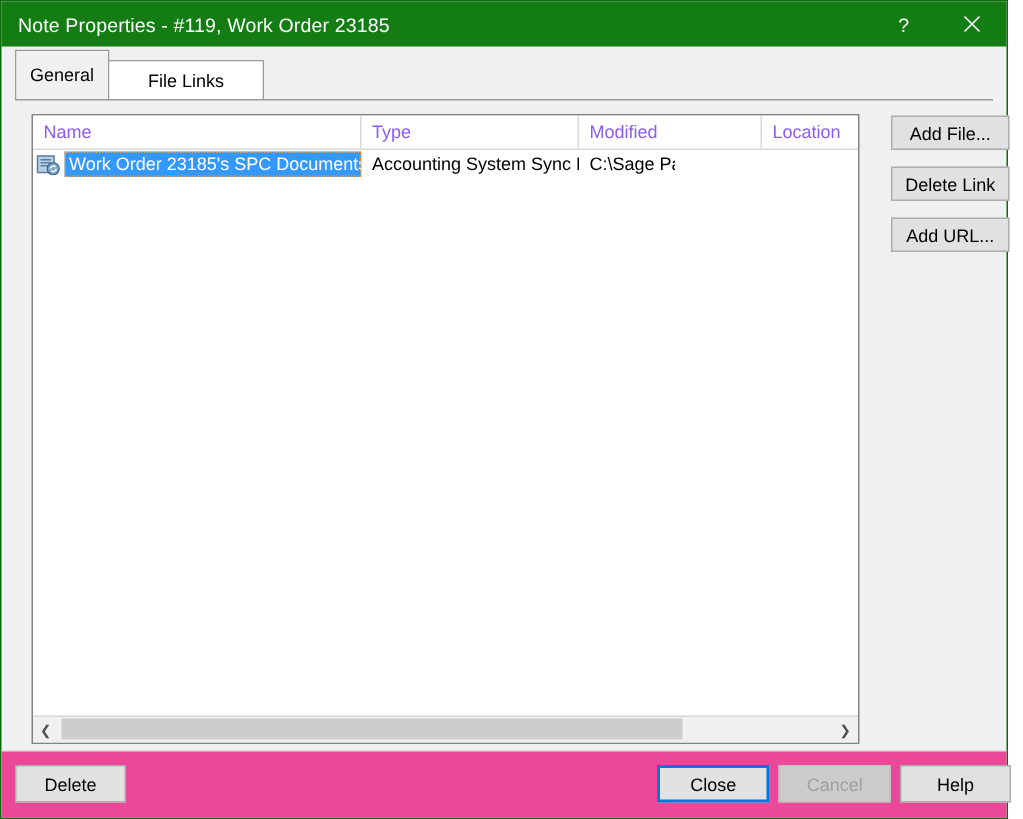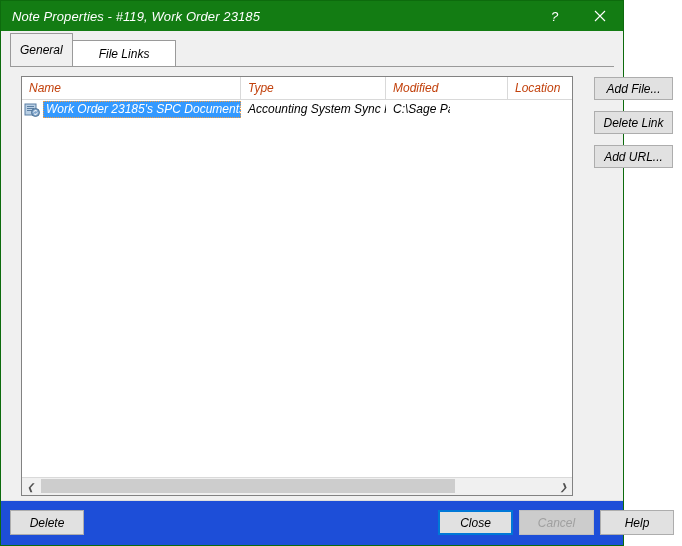--- a/index.html
+++ b/index.html
@@ -11,28 +11,27 @@
     width: 682px;
     height: 546px;
     font-family: "Liberation Sans", sans-serif;
     overflow: hidden;
   }
 
   
   .window {
     position: absolute;
     left: 0; top: 0;
-    width: 624px;
+    width: 672px;
     height: 546px;
     box-sizing: border-box;
     border: 1px solid #0d6b0d;
     background: #f0f0f0;
     display: flex;
     flex-direction: column;
-    font-style: italic;
   }
 
   
   .titlebar {
     height: 30px;
     background: #137c13;
     display: flex;
     align-items: center;
     flex: none;
     position: relative;
@@ -124,21 +123,21 @@
     position: relative;
     height: 22px;
     background: #ffffff;
     border-bottom: 1px solid #d9d9d9;
     display: flex;
   }
   .lv-col {
     position: relative;
     box-sizing: border-box;
     font-size: 12px;
-    color: #c2410c;
+    color: #8b5cf6;
     display: flex;
     align-items: center;
     padding-left: 7px;
     border-right: 1px solid #d9d9d9;
     white-space: nowrap;
     overflow: hidden;
     cursor: default;
   }
   .lv-col:last-child { border-right: none; }
 
@@ -249,21 +248,21 @@
     width: 79px;
     height: 23px;
     margin-bottom: 11px;
   }
 
   
   .footer {
     position: relative;
     flex: none;
     height: 44px;
-    background: #1d4ed8;
+    background: #ec4899;
     border-top: 1px solid #dfdfdf;
   }
   .footer .btn {
     position: absolute;
     height: 25px;
     top: 9px;
   }
   .btn-delete { left: 9px;   width: 74px; }
   .btn-close  { left: 437px; width: 75px; }
   .btn-cancel { left: 518px; width: 75px; }

